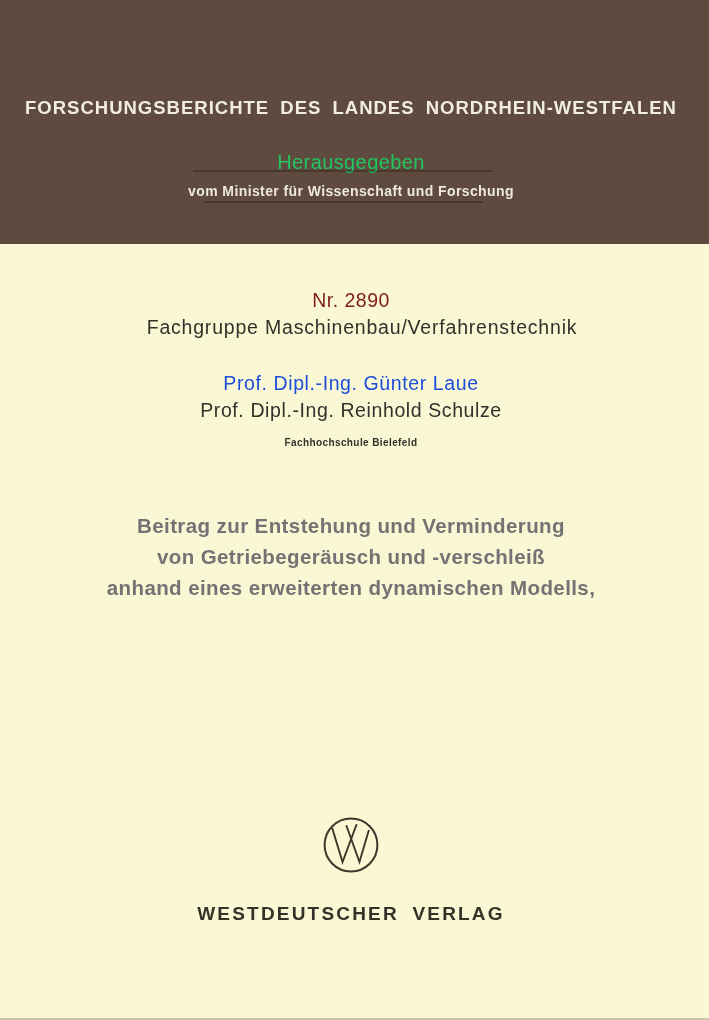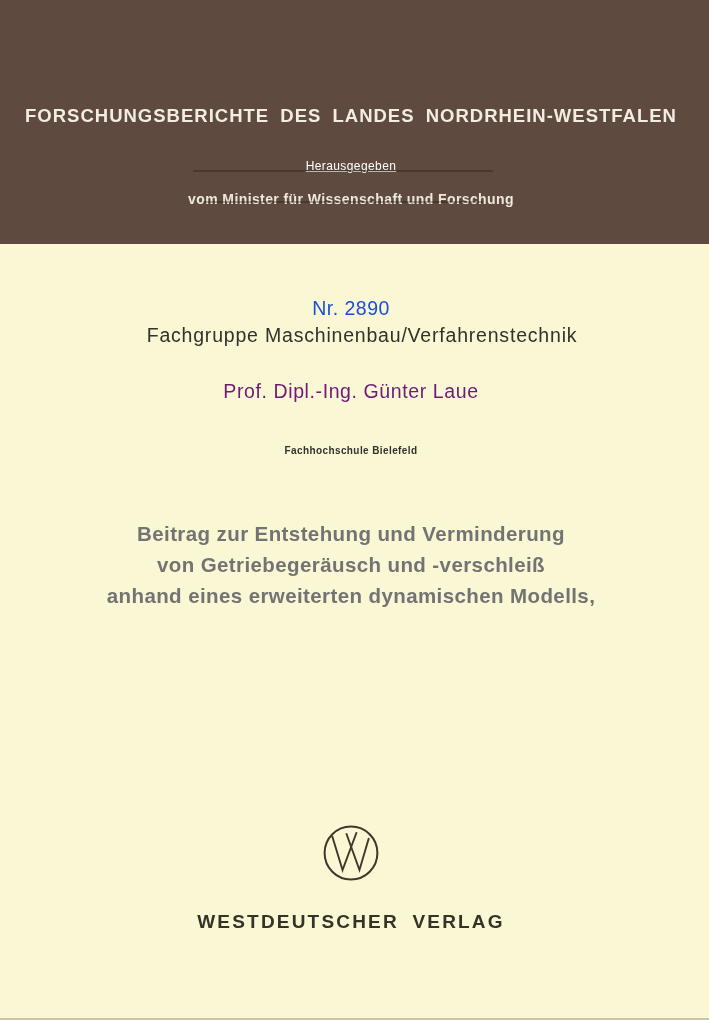--- a/index.html
+++ b/index.html
@@ -2,31 +2,31 @@
 <html><head>
 <meta charset="utf-8">
 <style>
   html,body{margin:0;padding:0;background:#888;}
   .cover{
     position:relative;width:709px;height:1020px;overflow:hidden;
     background:#faf7d5;
     font-family:"Liberation Sans","DejaVu Sans",sans-serif;
     -webkit-font-smoothing:antialiased;
   }
-  .cx{position:absolute;left:16px;right:23px;text-align:center;white-space:nowrap;margin-top:8px;}
+  .cx{position:absolute;left:16px;right:23px;text-align:center;white-space:nowrap;}
   .header{position:absolute;top:0;left:0;right:0;height:244px;background:#5e4a3e;}
   .series-title{top:97px;font-weight:700;font-size:18.5px;letter-spacing:1px;word-spacing:5px;color:#f2ede3;}
-  .pub-label{top:151px;font-size:12px;letter-spacing:.4px;color:#ffffff;text-decoration:underline;}
+  .pub-label{top:151px;font-size:20px;letter-spacing:.4px;color:#22c55e;}
   .pub-line{top:183px;font-size:14px;letter-spacing:.4px;color:#eee8dd;font-weight:bold;}
   .rule{position:absolute;height:2px;left:50%;background:rgba(24,15,10,.30);border-radius:1px;}
   .rule-1{top:170px;width:300px;margin-left:-162px;}
   .rule-2{top:201px;width:280px;margin-left:-152px;}
-  .issue-number{top:289px;font-size:19.5px;color:#1d4ed8;letter-spacing:.5px;}
+  .issue-number{top:289px;font-size:19.5px;color:#7f1d1d;letter-spacing:.5px;}
   .issue-dept{top:316px;font-size:19.5px;color:#33312b;letter-spacing:.8px;padding-left:22px;}
-  .author-1{top:372px;font-size:19.5px;color:#701a75;letter-spacing:.6px;}
+  .author-1{top:372px;font-size:19.5px;color:#1d4ed8;letter-spacing:.6px;}
   .author-2{top:399px;font-size:19.5px;color:#33312b;letter-spacing:.6px;}
   .affiliation{top:437px;font-size:10px;font-weight:700;color:#33312b;letter-spacing:.4px;}
   .book-title{top:510px;font-size:20.5px;line-height:31px;font-weight:700;color:#737373;letter-spacing:.4px;}
   .logo-wrap{top:815px;line-height:0;}
   .logo-wrap svg{display:inline-block;}
   .publisher-name{top:903px;font-size:19px;font-weight:700;color:#363227;letter-spacing:2.2px;word-spacing:6px;}
   .bottom-edge{position:absolute;left:0;right:0;bottom:0;height:2px;background:rgba(110,100,82,.35);}
 </style>
 </head>
 <body>
@@ -38,20 +38,21 @@
     <div class="cx pub-label">Herausgegeben</div>
     <div class="rule rule-1"></div>
     <div class="cx pub-line">vom Minister für Wissenschaft und Forschung</div>
     <div class="rule rule-2"></div>
   </div>
 
   <div class="cx issue-number">Nr. 2890</div>
   <div class="cx issue-dept">Fachgruppe Maschinenbau/Verfahrenstechnik</div>
 
   <div class="cx author-1">Prof. Dipl.-Ing. Günter Laue</div>
+  <div class="cx author-2">Prof. Dipl.-Ing. Reinhold Schulze</div>
   <div class="cx affiliation">Fachhochschule Bielefeld</div>
 
   <div class="cx book-title" style="white-space:normal;">
     <div>Beitrag zur Entstehung und Verminderung</div>
     <div>von Getriebegeräusch und -verschleiß</div>
     <div>anhand eines erweiterten dynamischen Modells,</div>
   </div>
 
   <div class="cx logo-wrap">
     <svg width="60" height="60" viewBox="0 0 100 100" fill="none" stroke="#3e382c" xmlns="http://www.w3.org/2000/svg">

